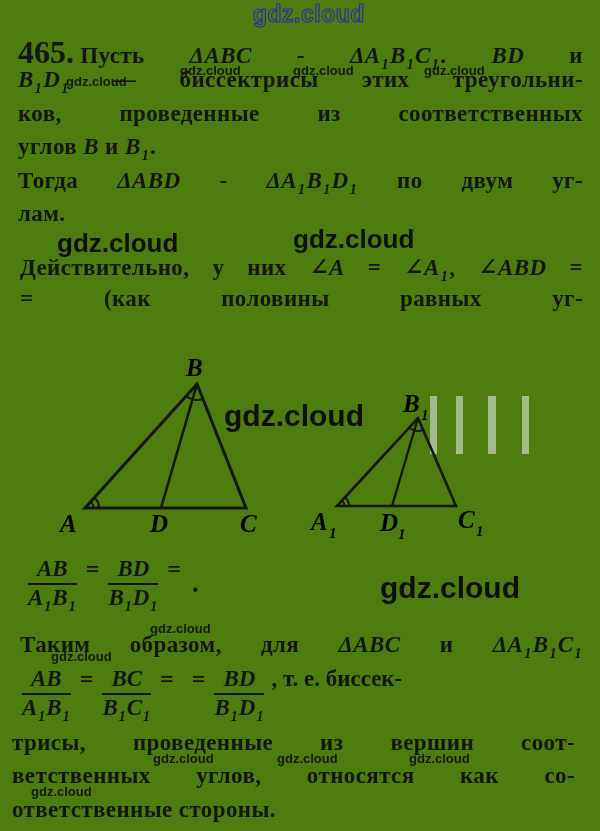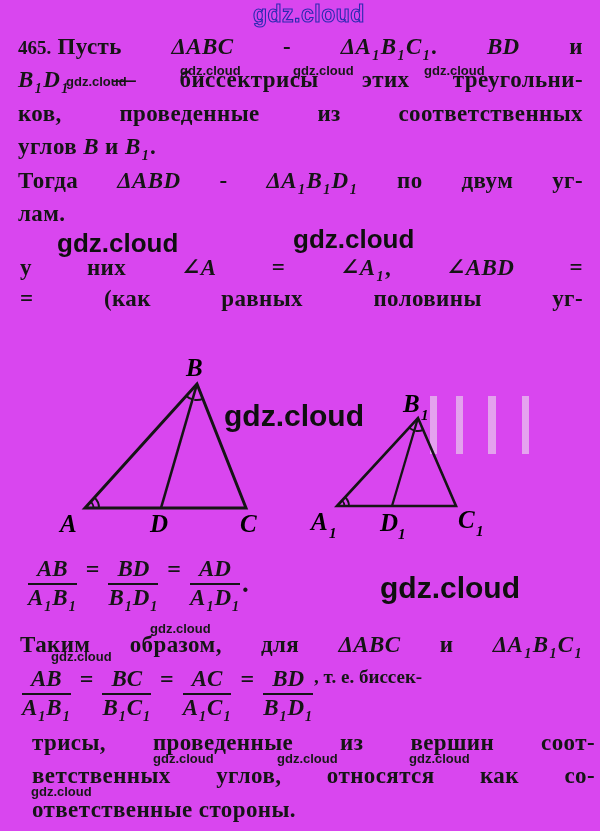--- a/index.html
+++ b/index.html
@@ -1,33 +1,33 @@
 <!DOCTYPE html>
 <html><head>
 <meta charset="utf-8">
 <style>
   html,body{margin:0;padding:0;background:#fff;}
-  .page{position:relative;width:600px;height:831px;background:#d946ef;overflow:hidden;
+  .page{position:relative;width:600px;height:831px;background:#4d7c0f;overflow:hidden;
         font-family:"Liberation Serif","DejaVu Serif",serif;color:#151515;}
   
   .para{position:absolute;}
   .line{height:33.4px;font-size:23px;font-weight:700;letter-spacing:.4px;white-space:nowrap;}
   .line.jf{display:flex;justify-content:space-between;align-items:baseline;}
   .line.nj{display:block;}
   .w{display:inline-block;}
   .it{font-style:italic;font-family:"Liberation Serif","DejaVu Serif","DejaVu Sans",serif;}
-  .big{font-size:19px;letter-spacing:0;margin-top:21px;}
+  .big{font-size:32px;letter-spacing:0;margin-top:21px;}
   .sb{font-size:14px;font-style:italic;position:relative;top:6px;margin:0 1px;font-weight:700;}
   
   .formula{position:absolute;display:flex;align-items:flex-start;font-weight:700;}
   .frac{display:inline-flex;flex-direction:column;text-align:center;font-style:italic;font-size:23px;}
   .fnum{border-bottom:2.5px solid #151515;padding:0 5px 1px;}
   .fden{padding-top:0;}
   .eq{margin:0 9px;font-size:24px;}
-  .tail{font-size:19px;margin-left:1px;}
+  .tail{font-size:23px;margin-left:7px;}
   #formula1 .tail{font-size:27px;position:relative;top:12px;margin-left:2px;}
   
   .wm{position:absolute;font-family:"Liberation Sans","DejaVu Sans",sans-serif;line-height:1;white-space:nowrap;}
   .wm-blue{font-size:23px;font-weight:700;letter-spacing:.5px;color:rgba(255,255,255,0);
            -webkit-text-stroke:1.1px #2a2ab0;}
   .wm-m{font-size:26px;color:#0f0f0f;font-weight:600;}
   .wm-l{font-size:30px;color:#0f0f0f;font-weight:600;}
   .wm-s{font-size:13px;color:#181818;font-weight:600;}
   
   .smudge{position:absolute;left:430px;top:396px;width:150px;height:58px;opacity:.55;
@@ -93,33 +93,34 @@
         <span class="w"><span class="">-</span></span>
         <span class="w"><span class="it">ΔA</span><span class="sb">1</span><span class="it">B</span><span class="sb">1</span><span class="it">D</span><span class="sb">1</span></span>
         <span class="w"><span class="">по</span></span>
         <span class="w"><span class="">двум</span></span>
         <span class="w"><span class="">уг-</span></span>
       </div>
       <div class="line nj"><span class="">лам.</span></div>
     </div>
   <div id="para2" class="para" style="left:20px;top:253px;width:563px;">
       <div class="line jf">
+        <span class="w"><span class="">Действительно,</span></span>
         <span class="w"><span class="">у</span></span>
         <span class="w"><span class="">них</span></span>
         <span class="w"><span class="it">∠A</span></span>
         <span class="w"><span class="">=</span></span>
         <span class="w"><span class="it">∠A</span><span class="sb">1</span><span class="">,</span></span>
         <span class="w"><span class="it">∠ABD</span></span>
         <span class="w"><span class="">=</span></span>
       </div>
       <div class="line jf">
         <span class="w"><span class="">=</span></span>
         <span class="w"><span class="">(как</span></span>
+        <span class="w"><span class="">половины</span></span>
         <span class="w"><span class="">равных</span></span>
-        <span class="w"><span class="">половины</span></span>
         <span class="w"><span class="">уг-</span></span>
       </div>
     </div>
 
   <svg class="fig" width="600" height="185" viewBox="0 0 600 185">
 
     <path d="M85,152 L197,28 L246,152 Z" fill="none" stroke="#151515" stroke-width="3"></path>
     <line x1="197" y1="28" x2="161" y2="152" stroke="#151515" stroke-width="2.6"></line>
     <path d="M99,152 A14,14 0 0 0 94.4,141.6" fill="none" stroke="#151515" stroke-width="2"></path>
     <path d="M93.5,152 A8.5,8.5 0 0 0 90.7,145.7" fill="none" stroke="#151515" stroke-width="1.8"></path>
@@ -150,24 +151,20 @@
       <span class="frac">
         <span class="fnum"><span class="">AB</span></span>
         <span class="fden"><span class="">A</span><span class="sb">1</span><span class="">B</span><span class="sb">1</span></span>
       </span>
       <span class="eq">=</span>
       <span class="frac">
         <span class="fnum"><span class="">BD</span></span>
         <span class="fden"><span class="">B</span><span class="sb">1</span><span class="">D</span><span class="sb">1</span></span>
       </span>
       <span class="eq">=</span>
-      <span class="frac">
-        <span class="fnum"><span class="">AD</span></span>
-        <span class="fden"><span class="">A</span><span class="sb">1</span><span class="">D</span><span class="sb">1</span></span>
-      </span>
       <span class="tail"><span class="">.</span></span>
     </div>
   <div id="between" class="para" style="left:20px;top:632px;width:563px;">
       <div class="line jf">
         <span class="w"><span class="">Таким</span></span>
         <span class="w"><span class="">образом,</span></span>
         <span class="w"><span class="">для</span></span>
         <span class="w"><span class="it">ΔABC</span></span>
         <span class="w"><span class="">и</span></span>
         <span class="w"><span class="it">ΔA</span><span class="sb">1</span><span class="it">B</span><span class="sb">1</span><span class="it">C</span><span class="sb">1</span></span>
@@ -177,32 +174,28 @@
       <span class="frac">
         <span class="fnum"><span class="">AB</span></span>
         <span class="fden"><span class="">A</span><span class="sb">1</span><span class="">B</span><span class="sb">1</span></span>
       </span>
       <span class="eq">=</span>
       <span class="frac">
         <span class="fnum"><span class="">BC</span></span>
         <span class="fden"><span class="">B</span><span class="sb">1</span><span class="">C</span><span class="sb">1</span></span>
       </span>
       <span class="eq">=</span>
-      <span class="frac">
-        <span class="fnum"><span class="">AC</span></span>
-        <span class="fden"><span class="">A</span><span class="sb">1</span><span class="">C</span><span class="sb">1</span></span>
-      </span>
       <span class="eq">=</span>
       <span class="frac">
         <span class="fnum"><span class="">BD</span></span>
         <span class="fden"><span class="">B</span><span class="sb">1</span><span class="">D</span><span class="sb">1</span></span>
       </span>
       <span class="tail"><span class="">, т. е. биссек-</span></span>
     </div>
-  <div id="para4" class="para" style="left:32px;top:730px;width:563px;">
+  <div id="para4" class="para" style="left:12px;top:730px;width:563px;">
       <div class="line jf">
         <span class="w"><span class="">трисы,</span></span>
         <span class="w"><span class="">проведенные</span></span>
         <span class="w"><span class="">из</span></span>
         <span class="w"><span class="">вершин</span></span>
         <span class="w"><span class="">соот-</span></span>
       </div>
       <div class="line jf">
         <span class="w"><span class="">ветственных</span></span>
         <span class="w"><span class="">углов,</span></span>

